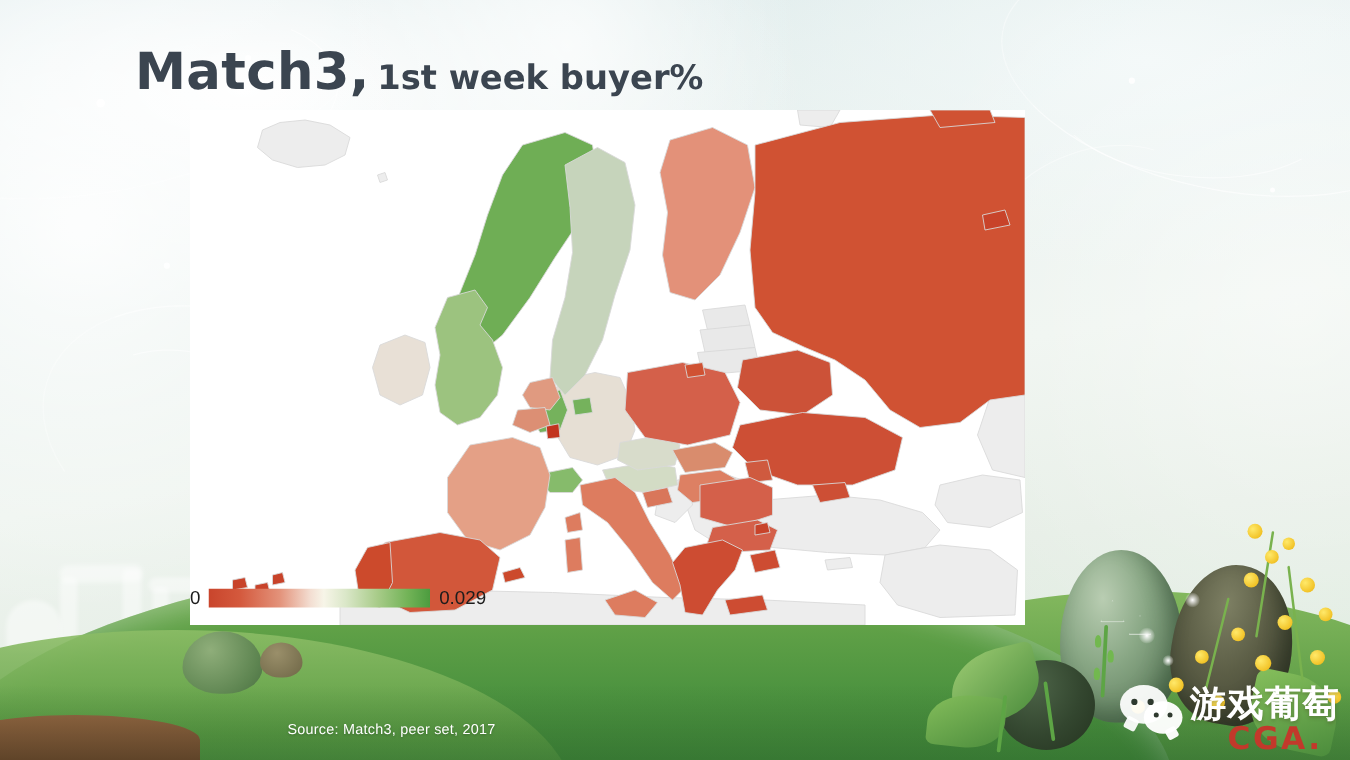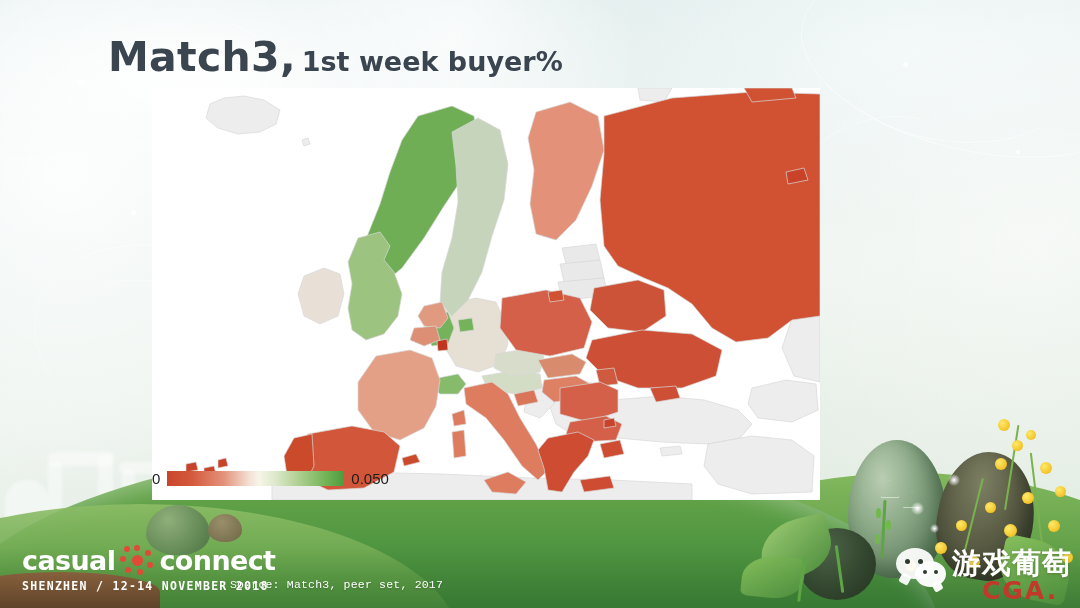--- a/index.html
+++ b/index.html
@@ -123,21 +123,21 @@
 
   
   .title{position:absolute;left:84px;top:33px;white-space:nowrap;color:#3b4550;margin-left:24px;}
   .title .t-main{font-size:41px;font-weight:bold;letter-spacing:.3px;
     font-family:"DejaVu Sans","Liberation Sans",sans-serif;}
   .title .t-sub{font-size:27px;font-weight:bold;margin-left:6px;
     font-family:"DejaVu Sans","Liberation Sans",sans-serif;}
 
   
   .source{position:absolute;left:230px;top:578px;font-size:11.5px;color:#ffffff;
-    font-family:Liberation Mono, monospace;letter-spacing:.2px;
+    font-family:Liberation Sans, sans-serif;letter-spacing:.2px;
     text-shadow:0 1px 2px rgba(0,0,0,.25);}
 
   
   .cc{position:absolute;left:22px;top:545px;}
   .cc-row{display:flex;align-items:center;}
   .cc-word{font-size:27px;font-weight:bold;color:#ffffff;letter-spacing:-.6px;
     font-family:"DejaVu Sans","Liberation Sans",sans-serif;line-height:1;}
   .cc-mark{position:relative;width:34px;height:30px;margin:0 5px;}
   .cc-mark i{position:absolute;width:6px;height:6px;border-radius:50%;background:#e04a36;}
   .cc-mark .core{width:11px;height:11px;left:11.5px;top:9.5px;}
@@ -366,46 +366,29 @@
         <path class="country" d="M66 372 L74 370 L76 378 L66 380 Z"></path>
         <path class="country" d="M452 332 L462 330 L464 338 L452 340 Z"></path>
         <path class="country" d="M634 84 L652 80 L656 92 L636 96 Z"></path>
       </g>
     </svg>
   </div>
 
   <div class="legend">
     <span class="legend-label">0</span>
     <div class="legend-bar"></div>
-    <span class="legend-label">0.050</span>
+    <span class="legend-label">0.029</span>
   </div>
 
   <div class="title">
     <span class="t-main">Match3,</span><span class="t-sub">1st week buyer%</span>
   </div>
 
   <div class="source">Source: Match3, peer set, 2017</div>
 
-  <div class="cc">
-    <div class="cc-row">
-      <span class="cc-word">casual</span>
-      <span class="cc-mark">
-        <i class="core" style="left:11.5px;top:9.5px;"></i>
-        <i style="left:14px;top:0px;"></i>
-        <i style="left:25px;top:5px;"></i>
-        <i style="left:27px;top:17px;"></i>
-        <i style="left:17px;top:24px;"></i>
-        <i style="left:5px;top:22px;"></i>
-        <i style="left:0px;top:11px;"></i>
-        <i style="left:4px;top:1px;"></i>
-      </span>
-      <span class="cc-word">connect</span>
-    </div>
-    <div class="cc-sub">SHENZHEN / 12-14 NOVEMBER 2018</div>
-  </div>
 
   <div class="wm">
     <span class="wechat">
       <span class="b1"></span>
       <span class="b2"></span>
       <span class="e e1"></span>
         <span class="e e2"></span>
       <span class="e e3"></span>
         <span class="e e4"></span>
     </span>

